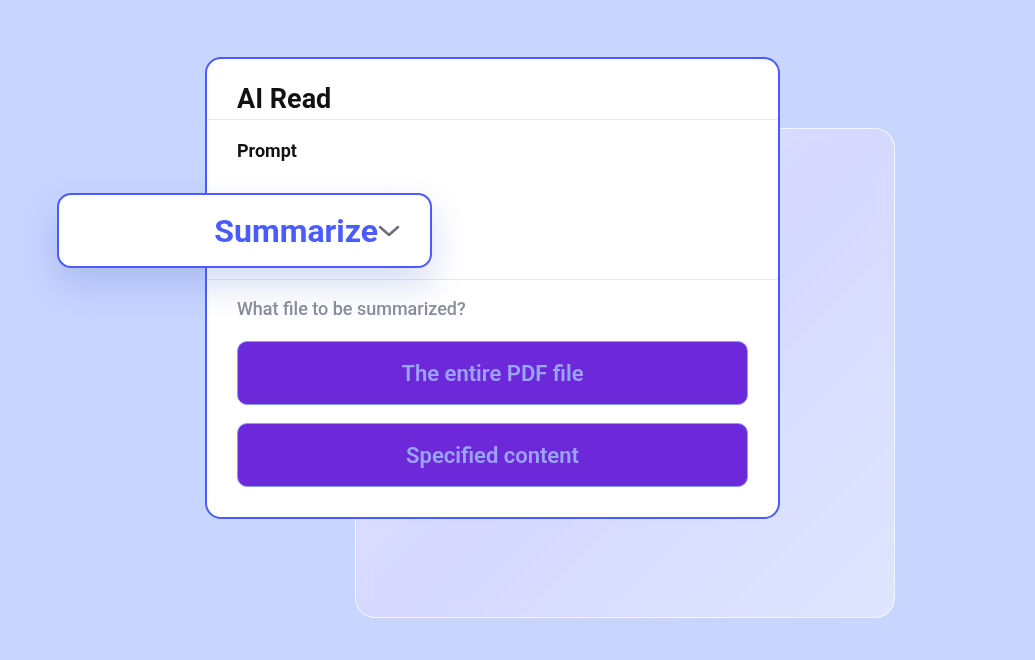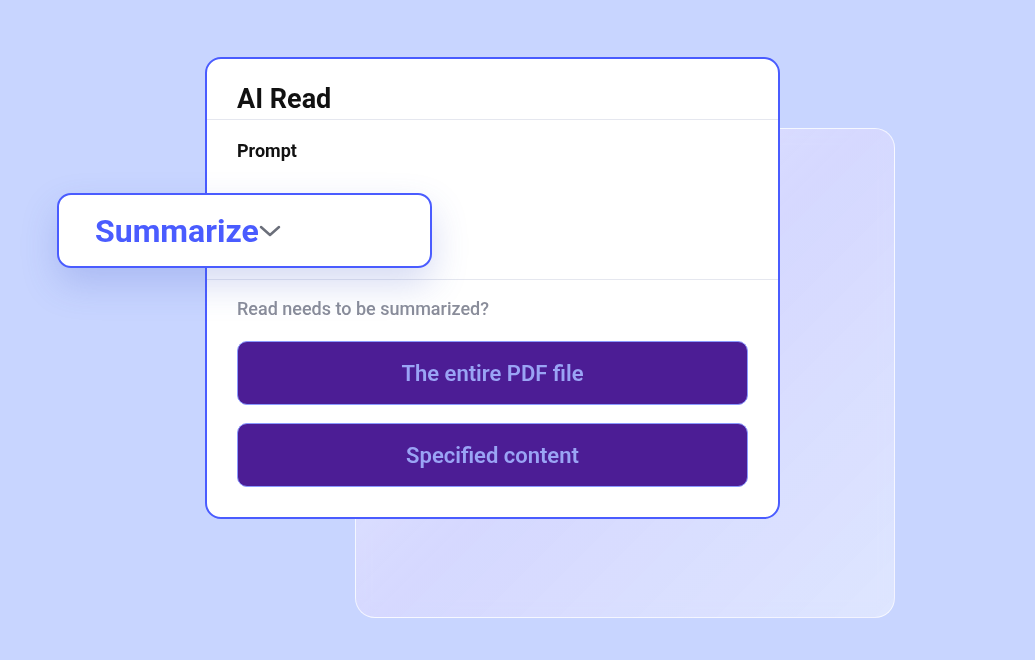--- a/index.html
+++ b/index.html
@@ -73,21 +73,21 @@
       color: #8a8d9a;
       margin-bottom: 22px;
     }
     
     .option-button {
       display: flex;
       align-items: center;
       justify-content: center;
       width: 100%;
       height: 64px;
-      background: #4c1d95;
+      background: #6d28d9;
       border: 1.5px solid #8b9aff;
       border-radius: 10px;
       font-size: 22px;
       font-weight: 600;
       color: #9aa4f5;
       cursor: pointer;
       margin-bottom: 18px;
     }
     
     .option-button:last-child {
@@ -98,21 +98,21 @@
       position: absolute;
       top: 193px;
       left: 57px;
       width: 375px;
       height: 75px;
       background: #ffffff;
       border: 2px solid #4a5cff;
       border-radius: 14px;
       display: flex;
       align-items: center;
-      justify-content: flex-start;
+      justify-content: flex-end;
       padding: 0 30px 0 36px;
       box-shadow: 0 16px 36px rgba(70, 90, 200, 0.22);
       cursor: pointer;
     }
     
     .dropdown-label {
       font-size: 32px;
       font-weight: 700;
       color: #4a5cff;
     }
@@ -138,21 +138,21 @@
 <div class="main-card">
   <div class="card-header">
     <div class="card-title">AI Read</div>
   </div>
 
   <div class="prompt-section">
     <div class="section-label">Prompt</div>
   </div>
 
   <div class="question-section">
-    <div class="question-text">Read needs to be summarized?</div>
+    <div class="question-text">What file to be summarized?</div>
 
     <div class="option-button">
       <span>The entire PDF file</span>
     </div>
 
     <div class="option-button">
       <span>Specified content</span>
     </div>
   </div>
 </div>

